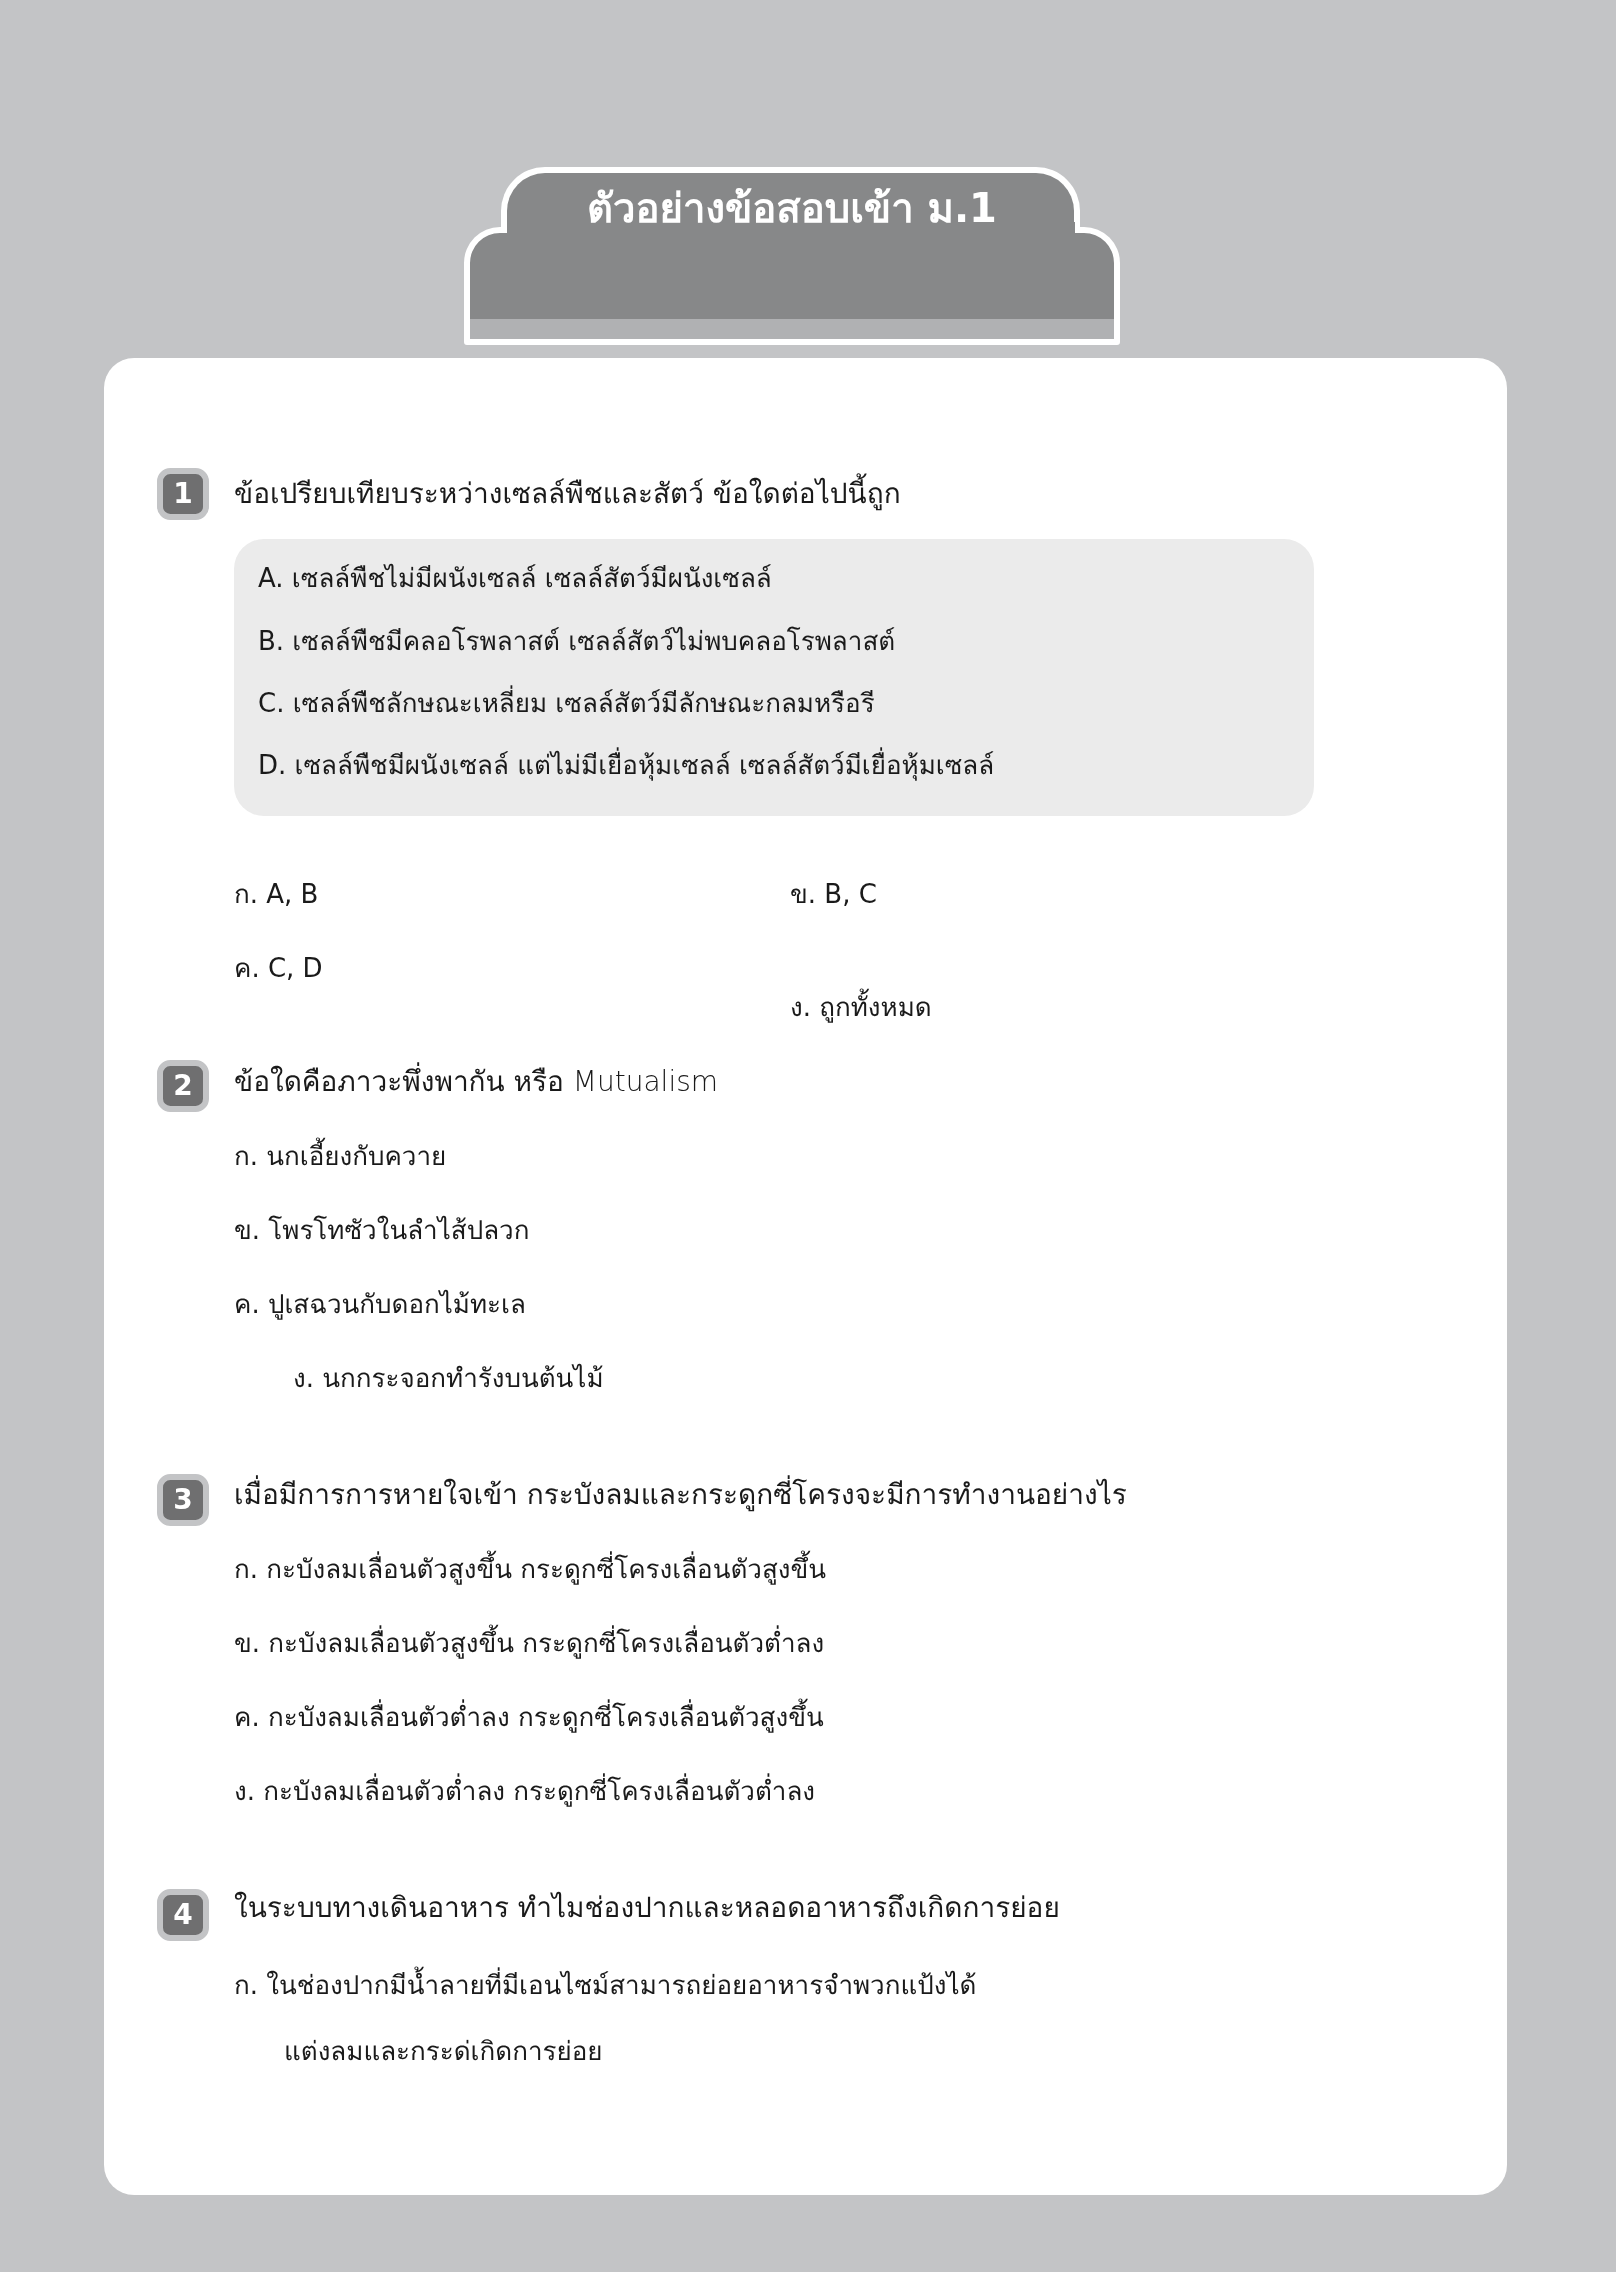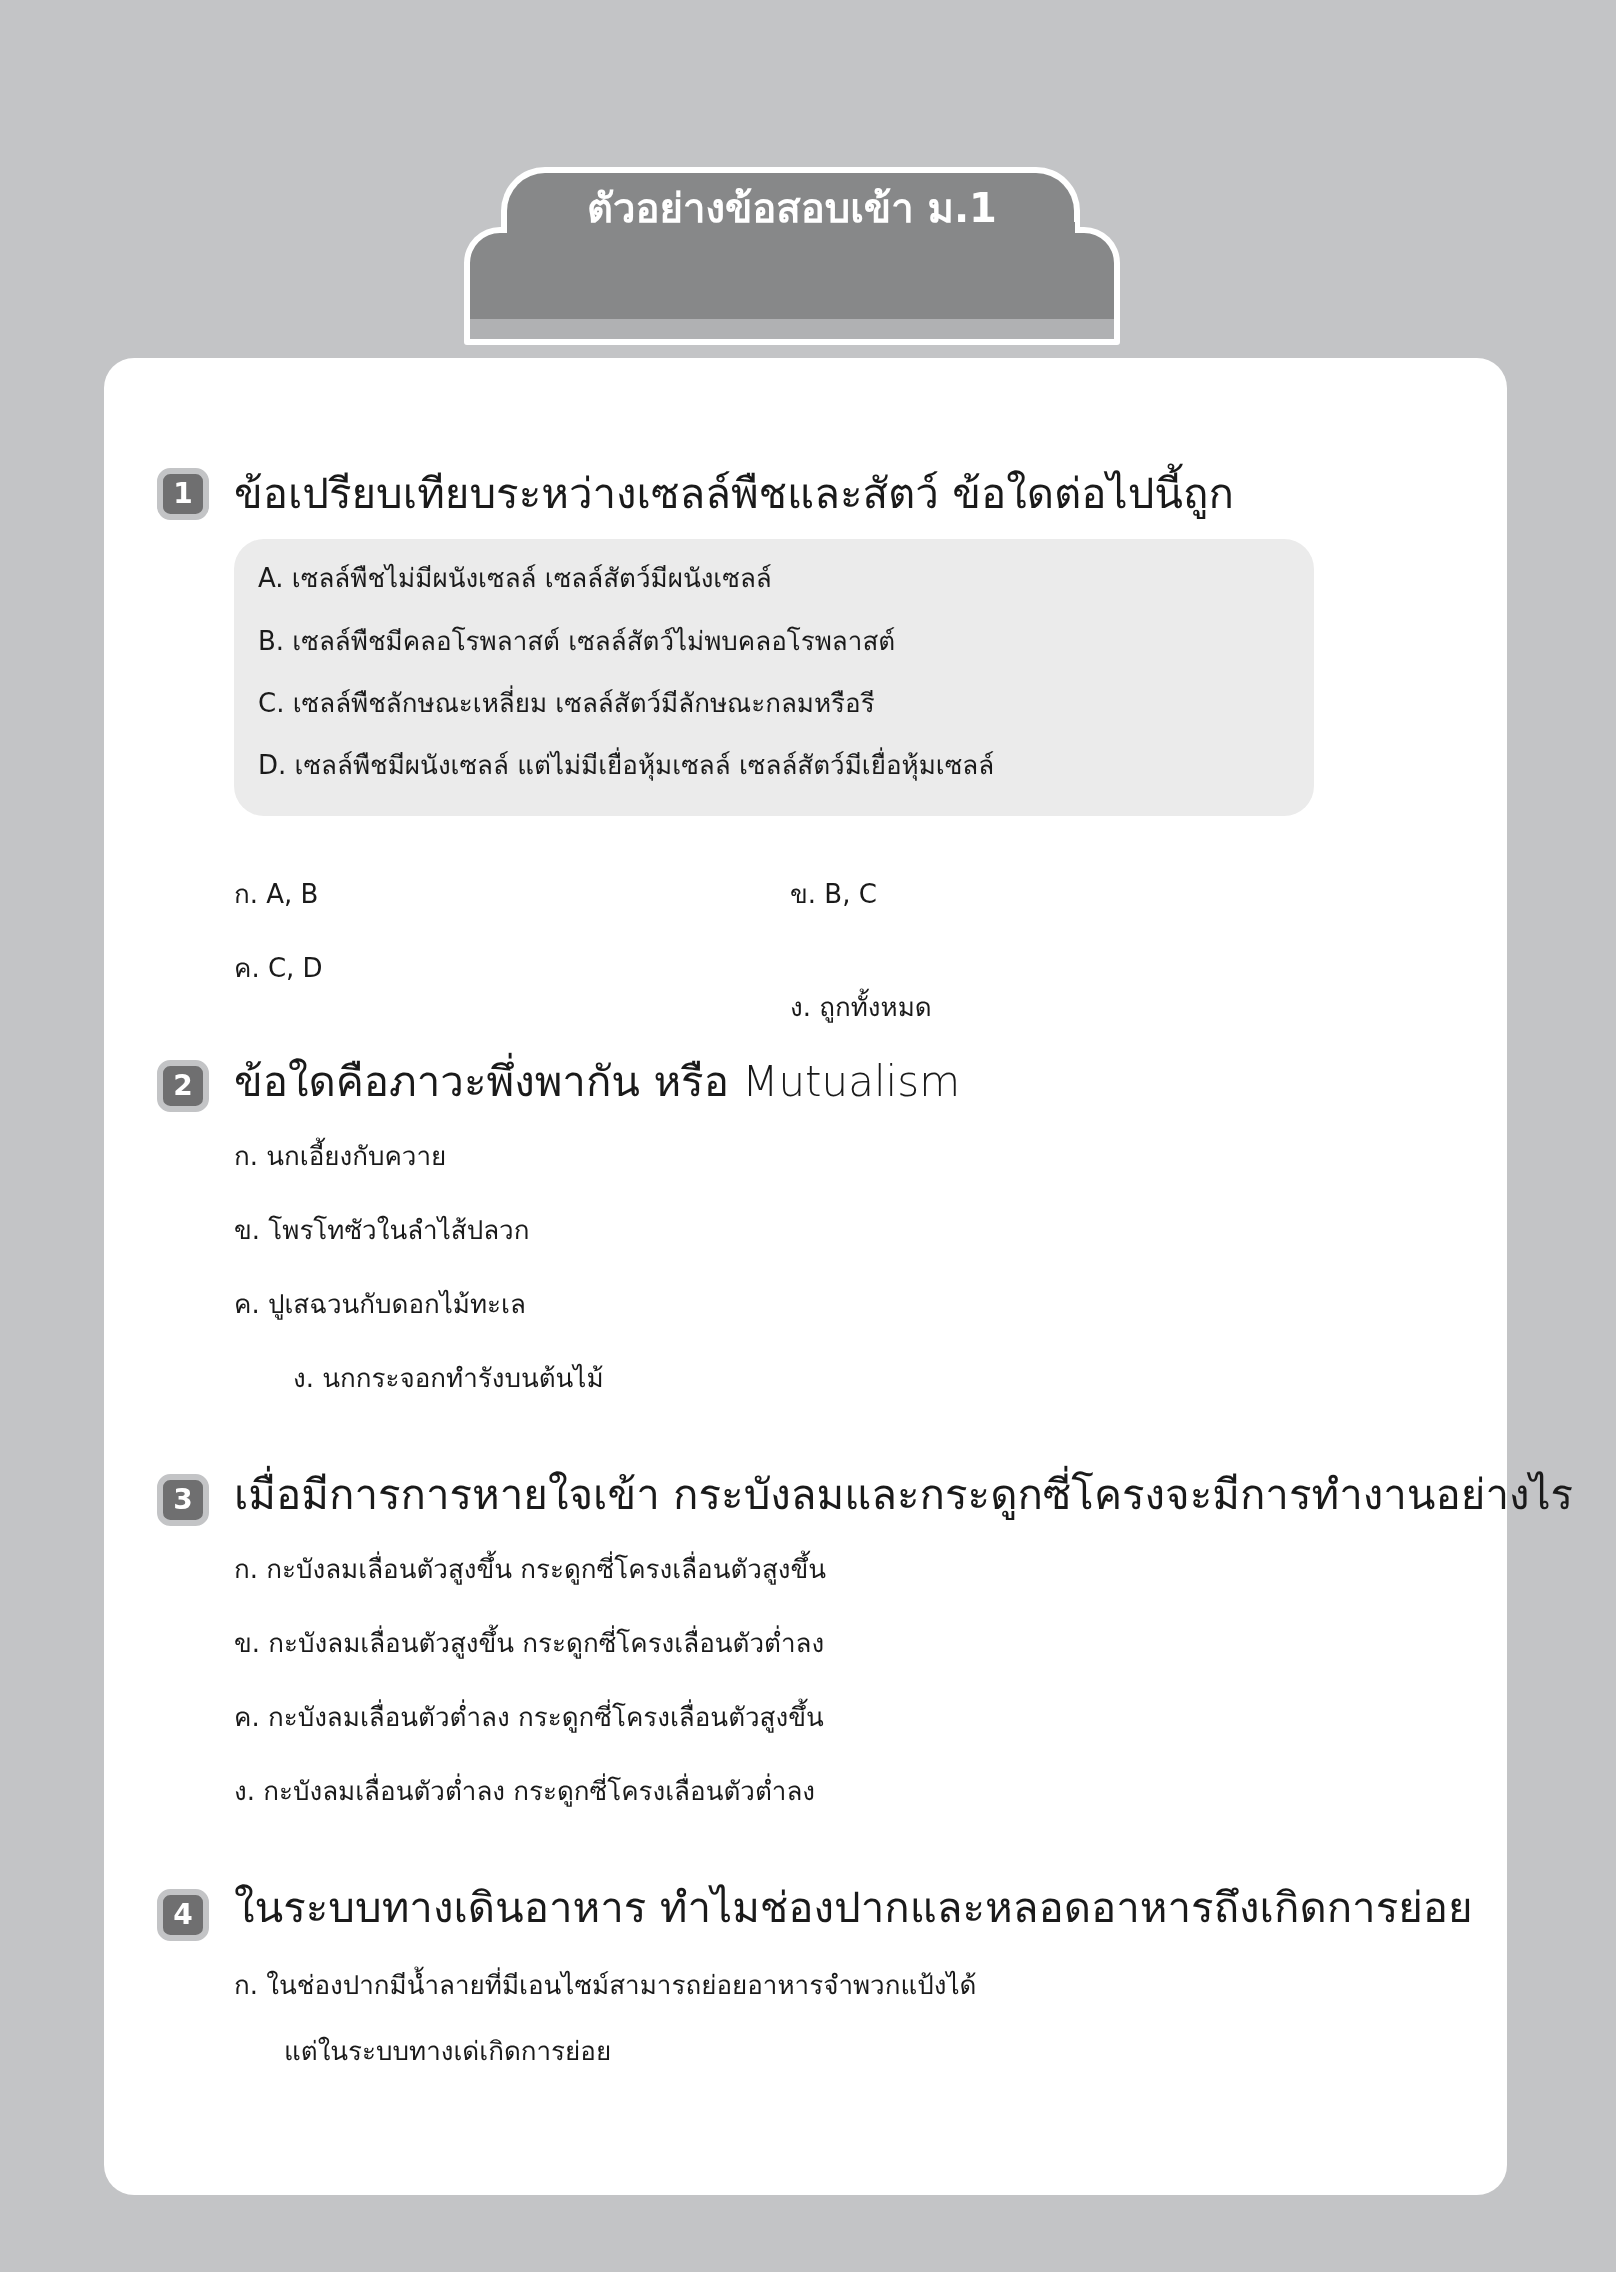--- a/index.html
+++ b/index.html
@@ -36,21 +36,21 @@
   .card {
     position:absolute; left:104px; top:358px; width:1403px; height:1837px;
     background:#ffffff; border:3px dashed #ffffff; border-radius:30px; box-sizing:border-box;
   }
   .badge {
     position:absolute; left:157px; width:52px; height:52px; box-sizing:border-box;
     background:#6f6f70; border:6px solid #c3c4c6; border-radius:13.3px;
     color:#ffffff; font-weight:bold; font-size:28px; line-height:40px; text-align:center;
   }
   .qtext {
-    position:absolute; left:234px; font-size:42px; line-height:44px; white-space:nowrap; font-weight:300;
+    position:absolute; left:234px; font-size:28px; line-height:44px; white-space:nowrap; font-weight:300;
   }
   .optbox {
     position:absolute; left:234px; top:539px; width:1080px; height:277px;
     background:#ebebeb; border-radius:30px;
   }
   .line {
     position:absolute; font-size:26px; line-height:44px; white-space:nowrap;
   }
 </style>
 </head>
@@ -96,15 +96,15 @@
   <div class="line" style="left:234px; top:1547px;">ก. กะบังลมเลื่อนตัวสูงขึ้น กระดูกซี่โครงเลื่อนตัวสูงขึ้น</div>
   <div class="line" style="left:234px; top:1621px;">ข. กะบังลมเลื่อนตัวสูงขึ้น กระดูกซี่โครงเลื่อนตัวต่ำลง</div>
   <div class="line" style="left:234px; top:1695px;">ค. กะบังลมเลื่อนตัวต่ำลง กระดูกซี่โครงเลื่อนตัวสูงขึ้น</div>
   <div class="line" style="left:234px; top:1769px;">ง. กะบังลมเลื่อนตัวต่ำลง กระดูกซี่โครงเลื่อนตัวต่ำลง</div>
 </div>
 
 <div>
   <div class="badge" style="top:1889px;">4</div>
   <div class="qtext" style="top:1886px;">ในระบบทางเดินอาหาร ทำไมช่องปากและหลอดอาหารถึงเกิดการย่อย</div>
   <div class="line" style="left:234px; top:1963px;">ก. ในช่องปากมีน้ำลายที่มีเอนไซม์สามารถย่อยอาหารจำพวกแป้งได้</div>
-  <div class="line" style="left:284px; top:2029px;">แต่ในระบบทางเด่เกิดการย่อย</div>
+  <div class="line" style="left:284px; top:2029px;">แต่งลมและกระด่เกิดการย่อย</div>
 </div>
 
 
 </body></html>

